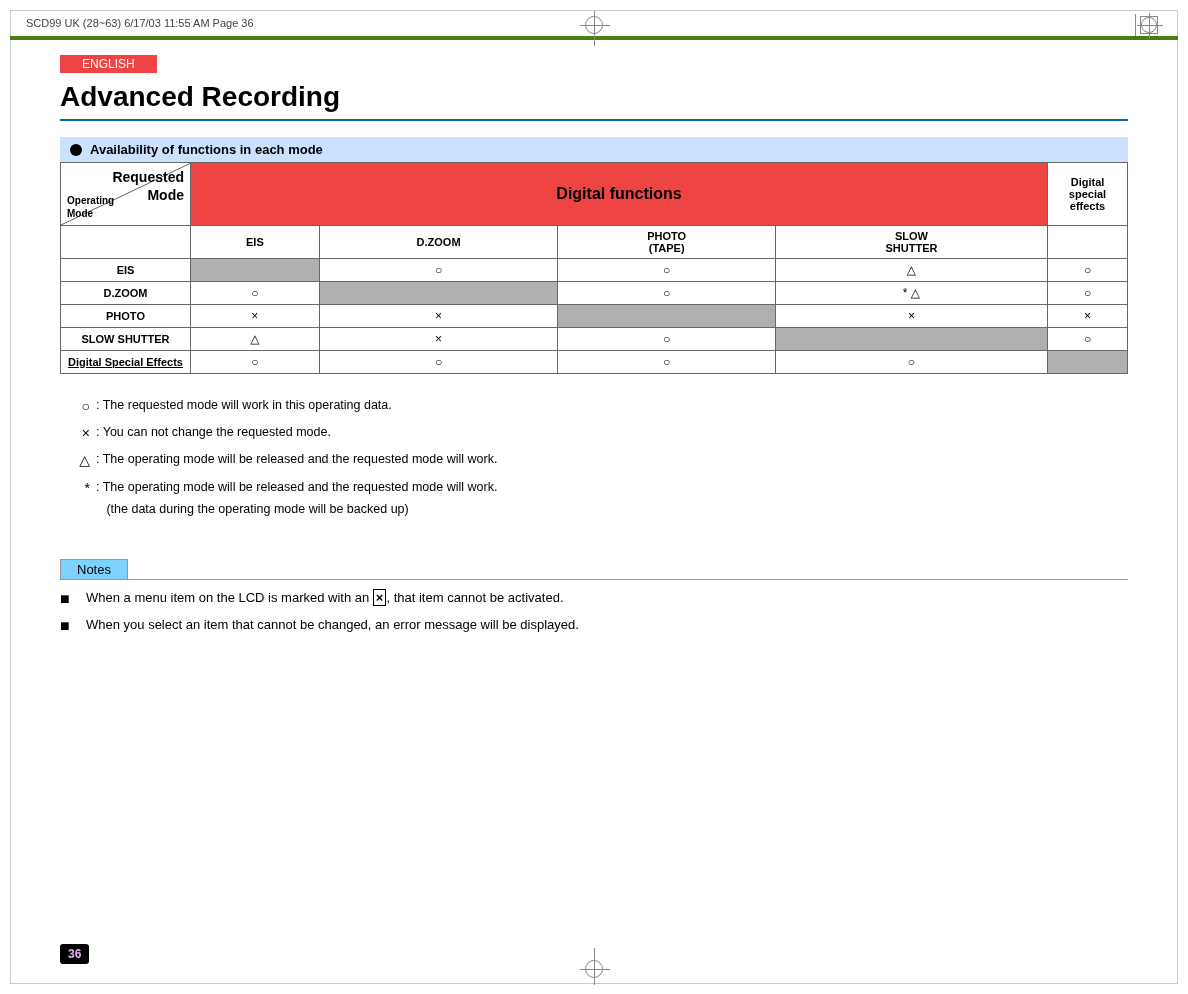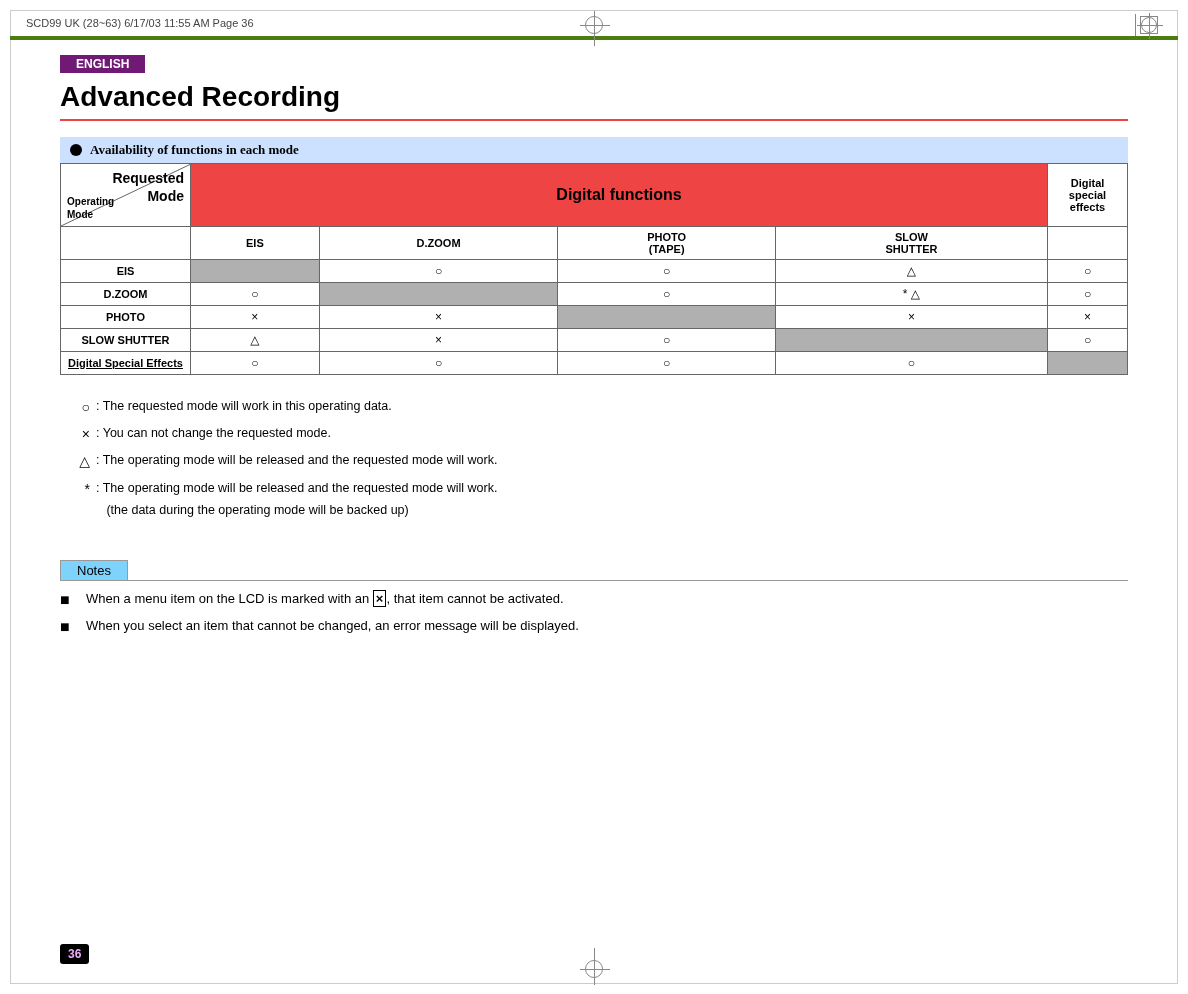--- a/index.html
+++ b/index.html
@@ -38,47 +38,46 @@
     }
 
     .main-content {
       position: absolute;
       top: 55px;
       left: 60px;
       right: 60px;
     }
 
     .english-badge {
-      background: #701a75;
+      background: #ef4444;
       color: #fff;
-      font-weight: bold;
+      font-weight: normal;
       font-size: 12px;
-      padding: 2px 16px;
+      padding: 2px 22px;
       display: inline-block;
       margin-bottom: 8px;
     }
 
     .page-title {
       font-size: 28px;
       font-weight: bold;
       margin-bottom: 6px;
-      border-bottom: 2px solid #ef4444;
+      border-bottom: 2px solid #0369a1;
       padding-bottom: 6px;
     }
 
     .section-header {
       display: flex;
       align-items: center;
       background: #cce0ff;
       padding: 5px 10px;
       font-weight: bold;
       font-size: 13px;
       margin-top: 16px;
       margin-bottom: 0;
-      font-family: Liberation Serif, serif;
     }
 
     .bullet-circle {
       width: 12px;
       height: 12px;
       background: #000;
       border-radius: 50%;
       display: inline-block;
       margin-right: 8px;
       flex-shrink: 0;

